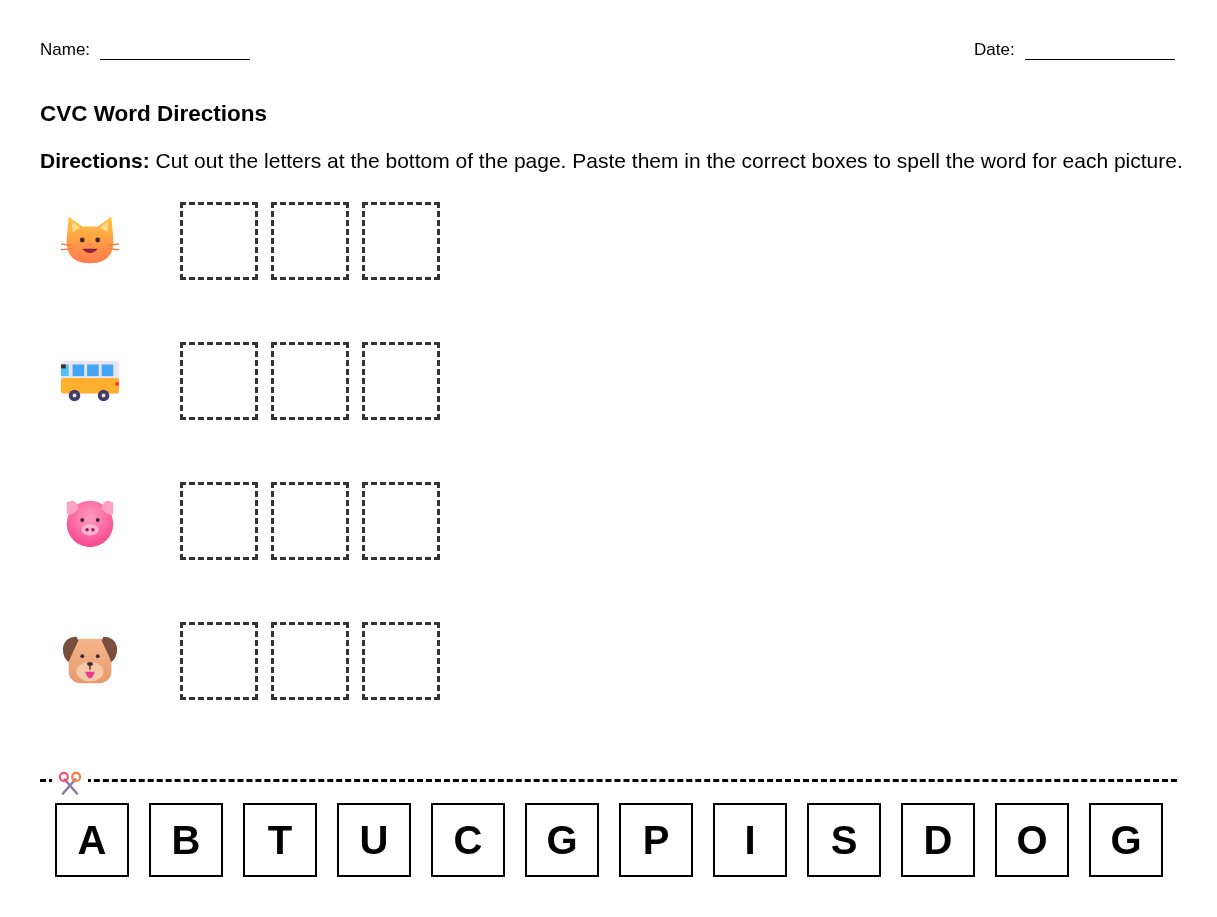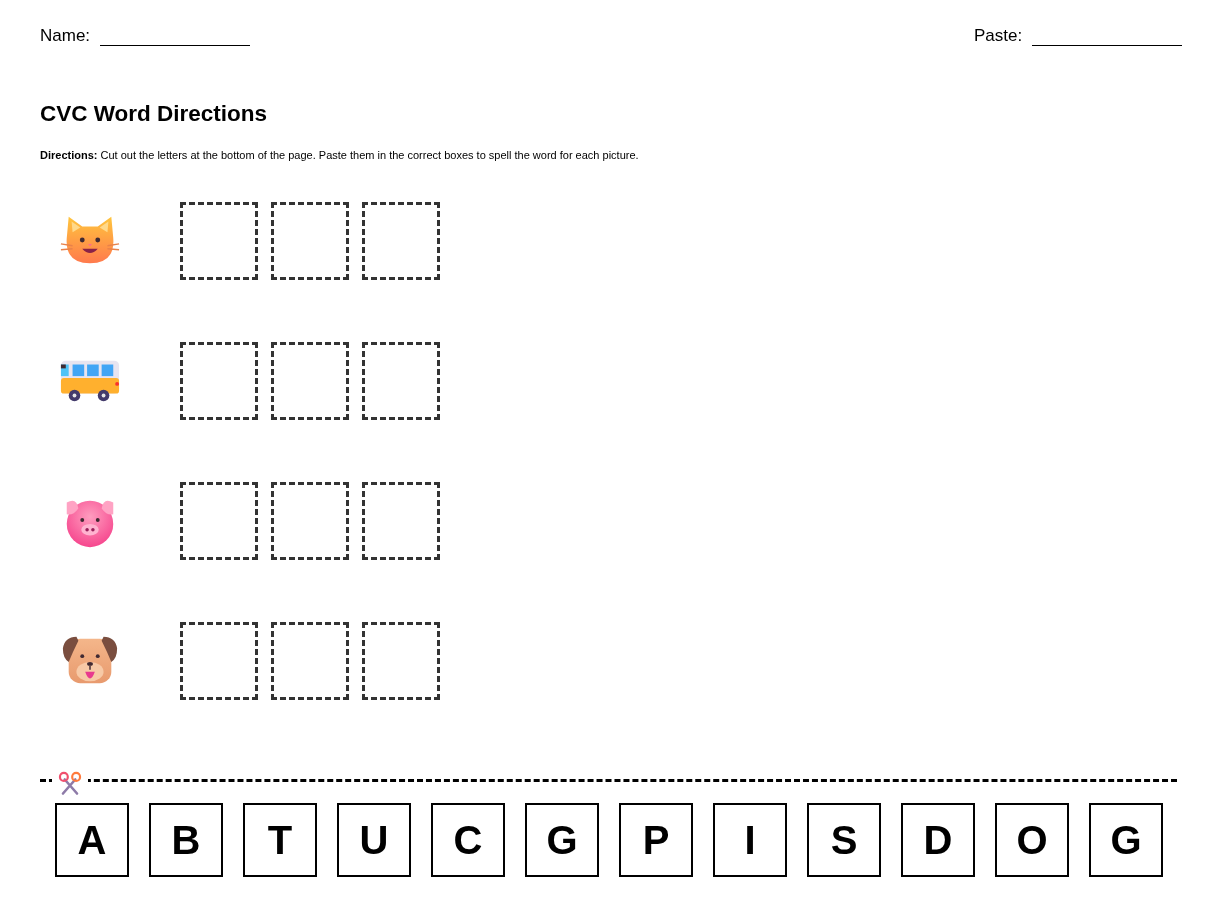--- a/index.html
+++ b/index.html
@@ -1,25 +1,25 @@
 <!DOCTYPE html>
 <html><head>
 <meta charset="utf-8">
 <style>
   html, body { margin: 0; padding: 0; background: #ffffff; }
   body {
     width: 1217px; height: 917px; position: relative; overflow: hidden;
     font-family: "Liberation Sans", sans-serif; color: #000;
   }
-  .header-field { position: absolute; top: 24px; font-size: 17px; display: flex; align-items: flex-end; }
+  .header-field { position: absolute; top: 38px; font-size: 17px; display: flex; align-items: flex-end; }
   .header-field .line { display: inline-block; width: 150px; border-bottom: 1.5px solid #000; height: 21px; margin-left: 10px; }
   #name-field { left: 40px; }
   #date-field { left: 974px; }
   .title { position: absolute; left: 40px; top: 101px; font-size: 22.5px; font-weight: bold; margin: 0; }
-  .directions { position: absolute; left: 40px; top: 149px; font-size: 11px; margin: 0; }
+  .directions { position: absolute; left: 40px; top: 149px; font-size: 21px; margin: 0; }
   .directions b { font-weight: bold; }
   .row { position: absolute; left: 40px; height: 75px; display: flex; align-items: center; }
   .pic { width: 100px; height: 75px; display: flex; align-items: center; justify-content: center; }
   .pic svg { width: 62px; height: 62px; }
   .boxes { position: absolute; left: 140px; top: 0; display: flex; }
   .box { width: 72px; height: 72px; border: 3px dashed #333; margin-right: 13px; box-sizing: content-box; }
   .box:last-child { margin-right: 0; }
   .cutline { position: absolute; left: 40px; top: 779px; width: 1137px; height: 0; border-top: 3px dashed #000; }
   .scissors { position: absolute; left: 52px; top: 768px; width: 36px; height: 30px; background: #fff; display: flex; align-items: center; justify-content: center; }
   .tiles { position: absolute; left: 55px; top: 803px; display: flex; }
@@ -31,21 +31,21 @@
   .tile:last-child { margin-right: 0; }
 </style>
 </head>
 <body>
 
 <div id="name-field" class="header-field">
   <span>Name:</span>
   <span class="line"></span>
 </div>
 <div id="date-field" class="header-field">
-  <span>Paste:</span>
+  <span>Date:</span>
   <span class="line"></span>
 </div>
 
 <h1 class="title">CVC Word Directions</h1>
 
 <p class="directions"><b>Directions:</b><span> Cut out the letters at the bottom of the page. Paste them in the correct boxes to spell the word for each picture.</span></p>
 
 <div class="row" style="top:202px;">
   <div class="pic">
     <svg viewBox="0 0 64 64">

